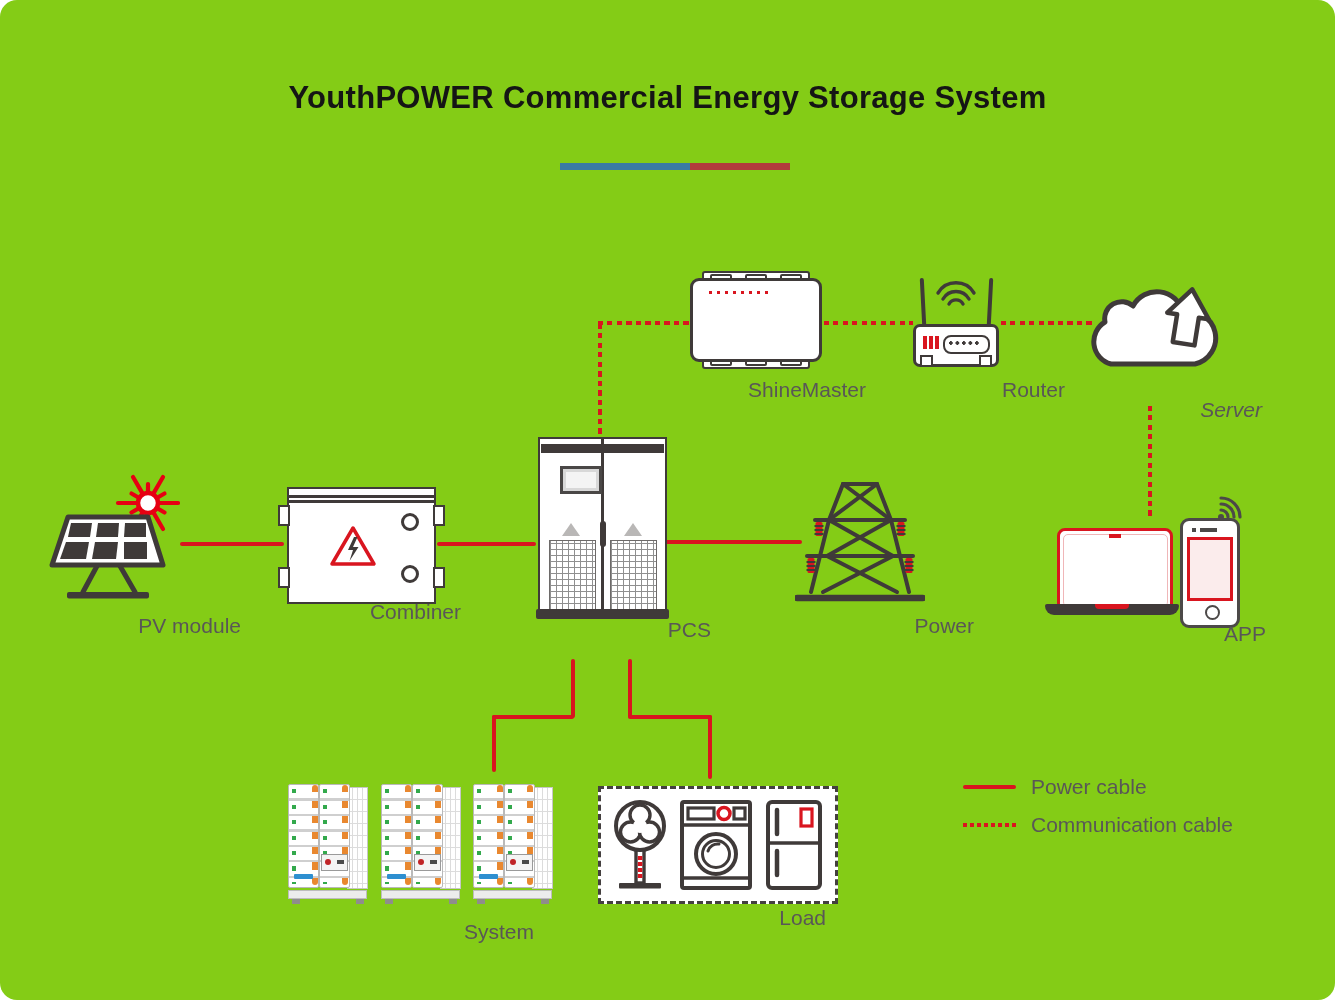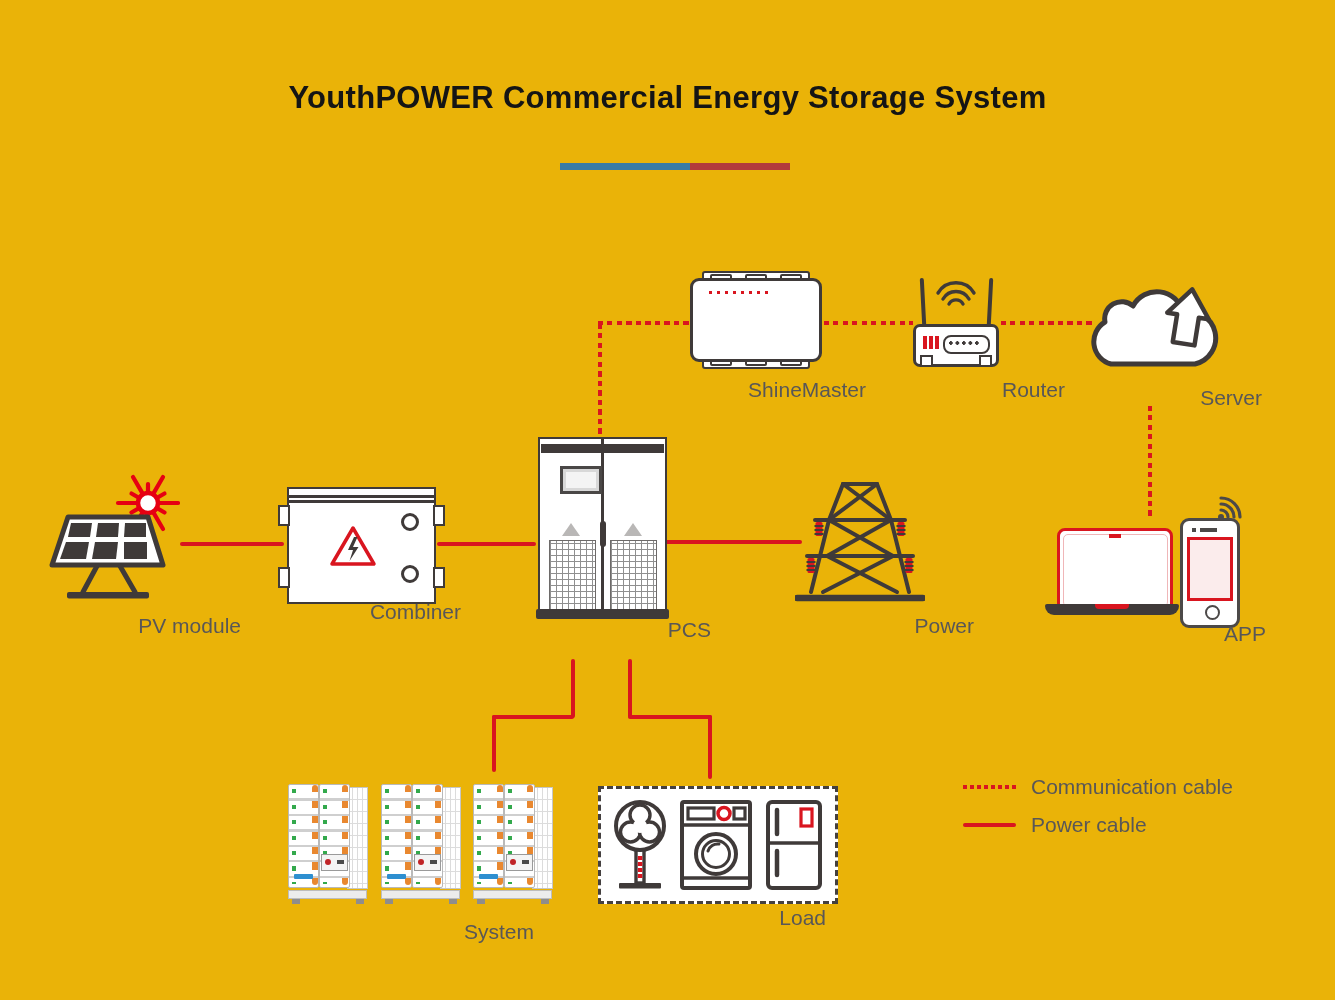--- a/index.html
+++ b/index.html
@@ -3,22 +3,23 @@
 <meta charset="utf-8">
 <style>
   :root{
     --red:#d9151f;
     --sunred:#e60012;
     --ink:#3f3a39;
     --label:#595757;
   }
   html,body{margin:0;padding:0;background:#fff;}
   .stage{
-    position:relative;width:1335px;height:1000px;background:#eab308;overflow:hidden;
+    position:relative;width:1335px;height:1000px;background:#84cc16;overflow:hidden;
     font-family:"Liberation Sans","DejaVu Sans",sans-serif;
+    border-radius:17px;
   }
   .title{
     position:absolute;left:0;right:0;top:80px;text-align:center;
     font-size:31px;font-weight:bold;color:#151515;letter-spacing:.3px;
   }
   .divider{position:absolute;top:163px;height:7px;}
   .divider.blue{left:560px;width:130px;background:#3a7ba3;}
   .divider.red{left:690px;width:100px;background:#b23a3c;}
 
   .node-label{
@@ -196,21 +197,21 @@
     <div class="foot r"></div>
   </div>
   <div class="node-label" style="left:845px;top:378px;">Router</div>
 
   <svg style="position:absolute;left:1091px;top:276px;" width="128" height="96" viewBox="0 0 128 96">
     <path d="M20,88 a23,23 0 0 1 -6,-42 a17,17 0 0 1 28,-16 a27,27 0 0 1 50,6 a20,20 0 0 1 12,52 Z" fill="#fff" stroke="#3f3a39" stroke-width="5" stroke-linejoin="round"></path>
     <g transform="rotate(9 97 40)">
       <polygon points="86,68 86,40 76,40 97,13 118,40 108,40 108,68" fill="#fff" stroke="#3f3a39" stroke-width="4.5" stroke-linejoin="round"></polygon>
     </g>
   </svg>
-  <div class="node-label" style="left:1042px;top:386px;">Server</div>
+  <div class="node-label" style="left:1042px;top:398px;font-style:italic;">Server</div>
 
   <svg style="position:absolute;left:40px;top:470px;" width="140" height="135" viewBox="0 0 140 135">
     <g stroke="#e60012" stroke-width="4.2" stroke-linecap="round">
       <line x1="119" y1="33" x2="138" y2="33"></line>
         <line x1="117.6" y1="38.5" x2="124.5" y2="42.5"></line>
       <line x1="113.5" y1="42.6" x2="123" y2="59"></line>
         <line x1="108" y1="44" x2="108" y2="52"></line>
       <line x1="102.5" y1="42.6" x2="93" y2="59"></line>
         <line x1="98.4" y1="38.5" x2="91.5" y2="42.5"></line>
       <line x1="97" y1="33" x2="78" y2="33"></line>
@@ -391,22 +392,22 @@
       <line x1="3" y1="44" x2="55" y2="44" stroke="#3f3a39" stroke-width="3.4"></line>
       <line x1="12" y1="11" x2="12" y2="35" stroke="#3f3a39" stroke-width="4.5" stroke-linecap="round"></line>
       <line x1="12" y1="52" x2="12" y2="76" stroke="#3f3a39" stroke-width="4.5" stroke-linecap="round"></line>
       <rect x="36" y="10" width="11" height="17" fill="#fff" stroke="#d9151f" stroke-width="3.2"></rect>
     </svg>
   </div>
   <div class="node-label" style="left:606px;top:906px;">Load</div>
 
   <div class="legend">
     <div class="legend-row">
+      <div class="legend-swatch power"></div>
+      <div class="legend-text">Power cable</div>
+    </div>
+    <div class="legend-row">
       <div class="legend-swatch comm"></div>
       <div class="legend-text">Communication cable</div>
     </div>
-    <div class="legend-row">
-      <div class="legend-swatch power"></div>
-      <div class="legend-text">Power cable</div>
-    </div>
   </div>
 
 </div>
 
 </body></html>

